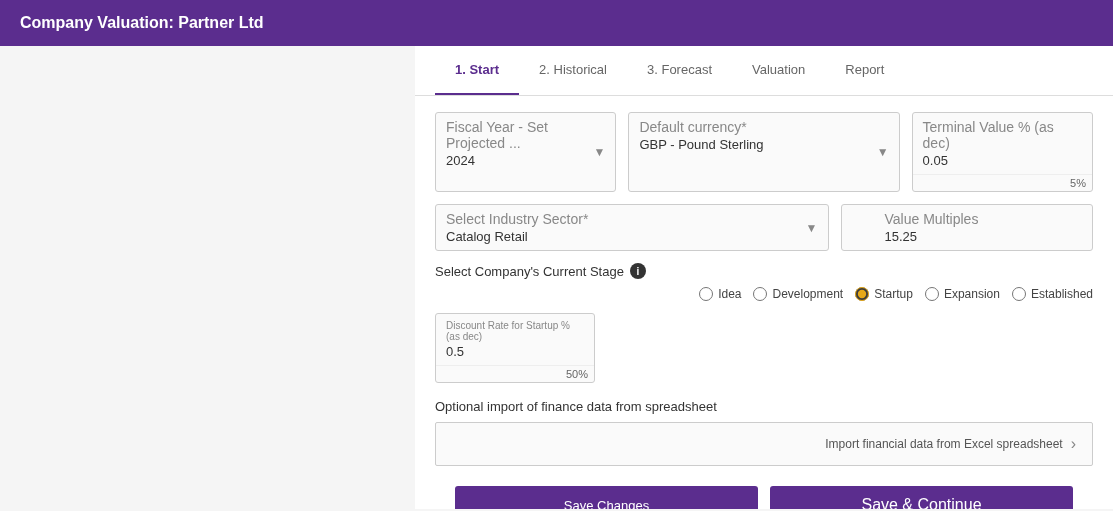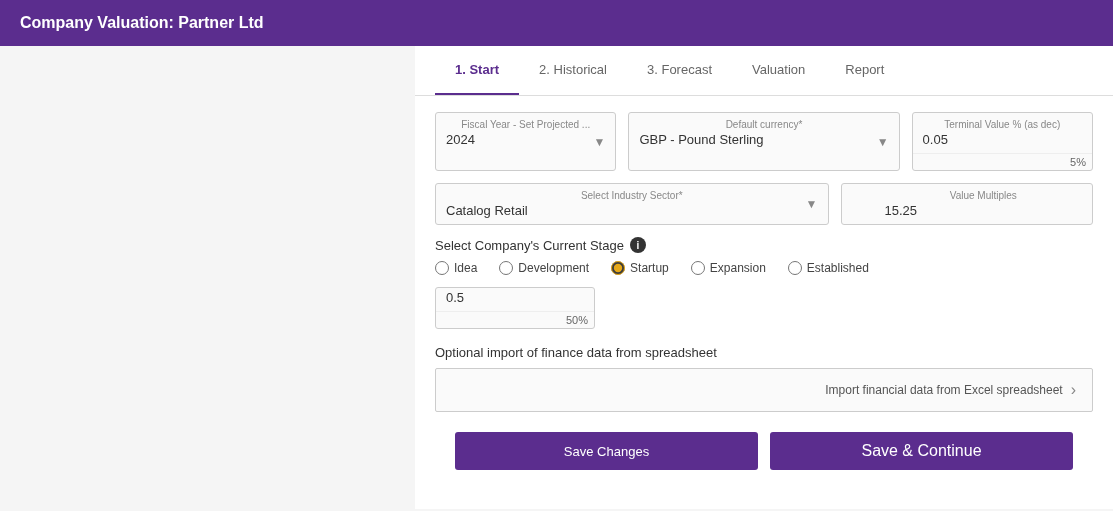--- a/index.html
+++ b/index.html
@@ -64,24 +64,23 @@
 
     .form-group-box {
       border: 1px solid #ccc;
       border-radius: 3px;
       background: #fafafa;
       position: relative;
     }
 
     .form-group-box label {
       display: block;
-      font-size: 10px;
+      font-size: 14px;
       color: #888;
       padding: 6px 10px 0 10px;
-      text-align: center;
     }
 
     .form-group-box select,
     .form-group-box input {
       width: 100%;
       border: none;
       background: transparent;
       font-size: 13px;
       padding: 2px 30px 6px 10px;
       color: #333;
@@ -127,22 +126,23 @@
       background: #333;
       color: white;
       font-size: 10px;
       font-weight: bold;
       cursor: pointer;
     }
 
     .radio-group {
       display: flex;
       align-items: center;
-      gap: 22px;
+      gap: 12px;
       margin-bottom: 12px;
+      justify-content: flex-end;
     }
 
     .radio-item {
       display: flex;
       align-items: center;
       gap: 5px;
       font-size: 12px;
       color: #444;
       cursor: pointer;
     }
@@ -321,20 +321,21 @@
           <input type="radio" name="stage" style="">
           <span>Expansion</span>
         </label>
         <label class="radio-item">
           <input type="radio" name="stage" style="">
           <span>Established</span>
         </label>
       </div>
 
       <div class="discount-box">
+        <label>Discount Rate for Startup % (as dec)</label>
         <input type="text" value="0.5" style="">
         <div class="percentage-bar">50%</div>
       </div>
 
       <div class="optional-section">
         <div class="optional-title">Optional import of finance data from spreadsheet</div>
         <div class="import-box">
           <span class="import-label">Import financial data from Excel spreadsheet</span>
           <span class="import-arrow">›</span>
         </div>

